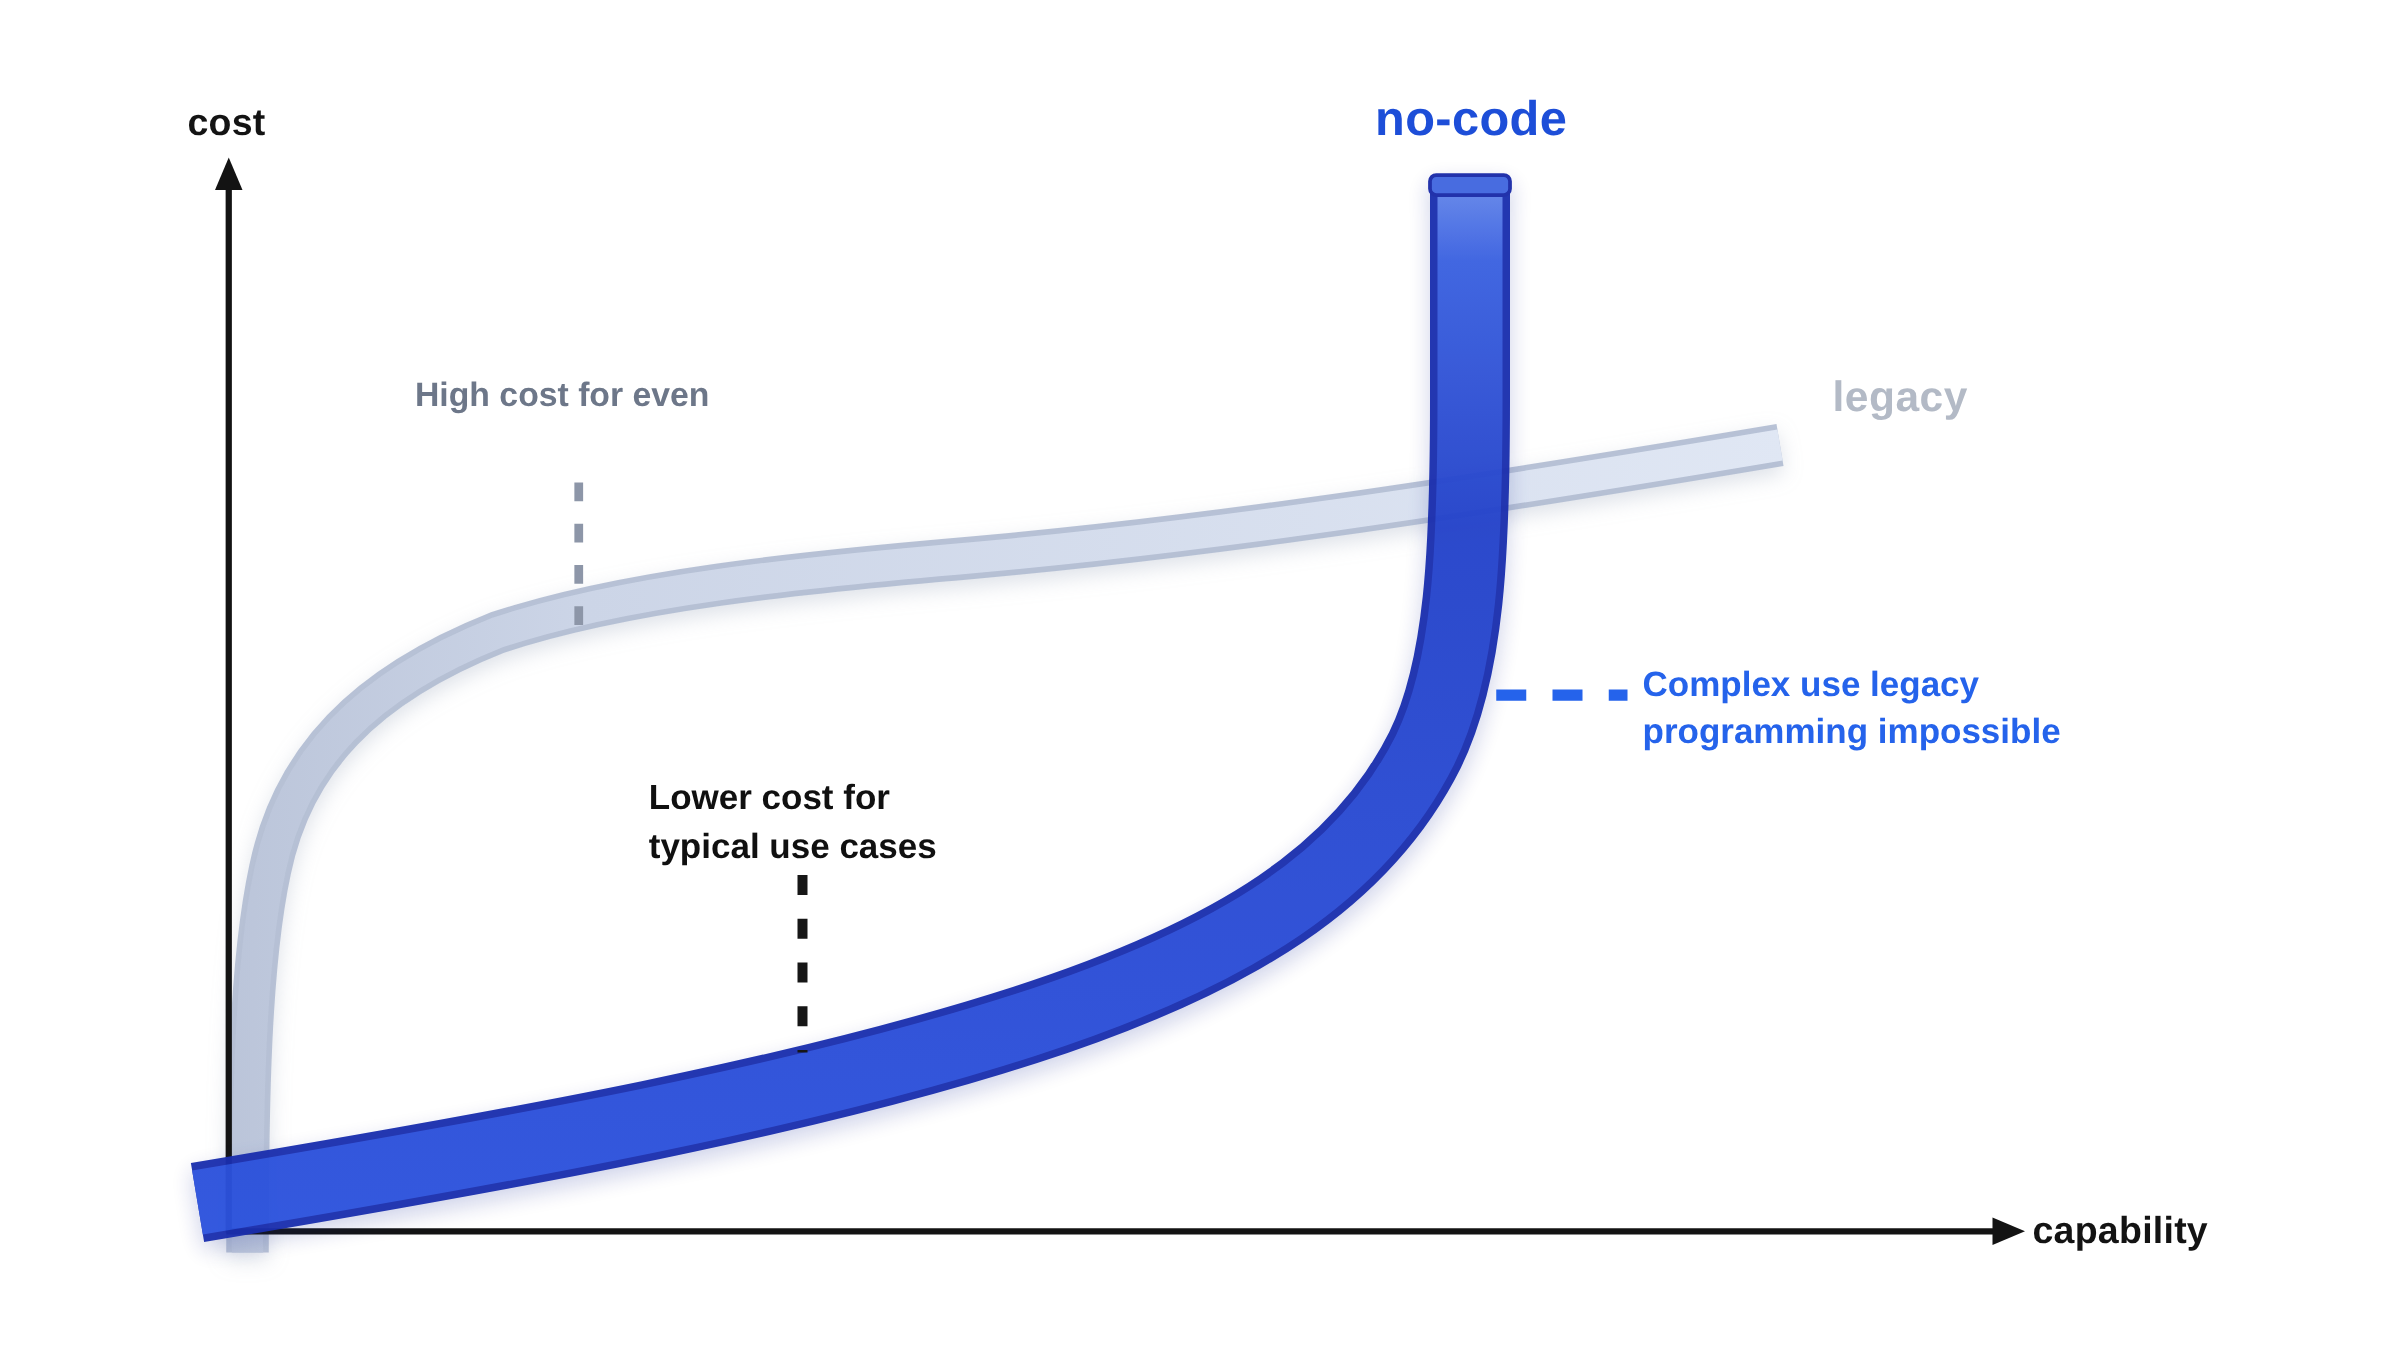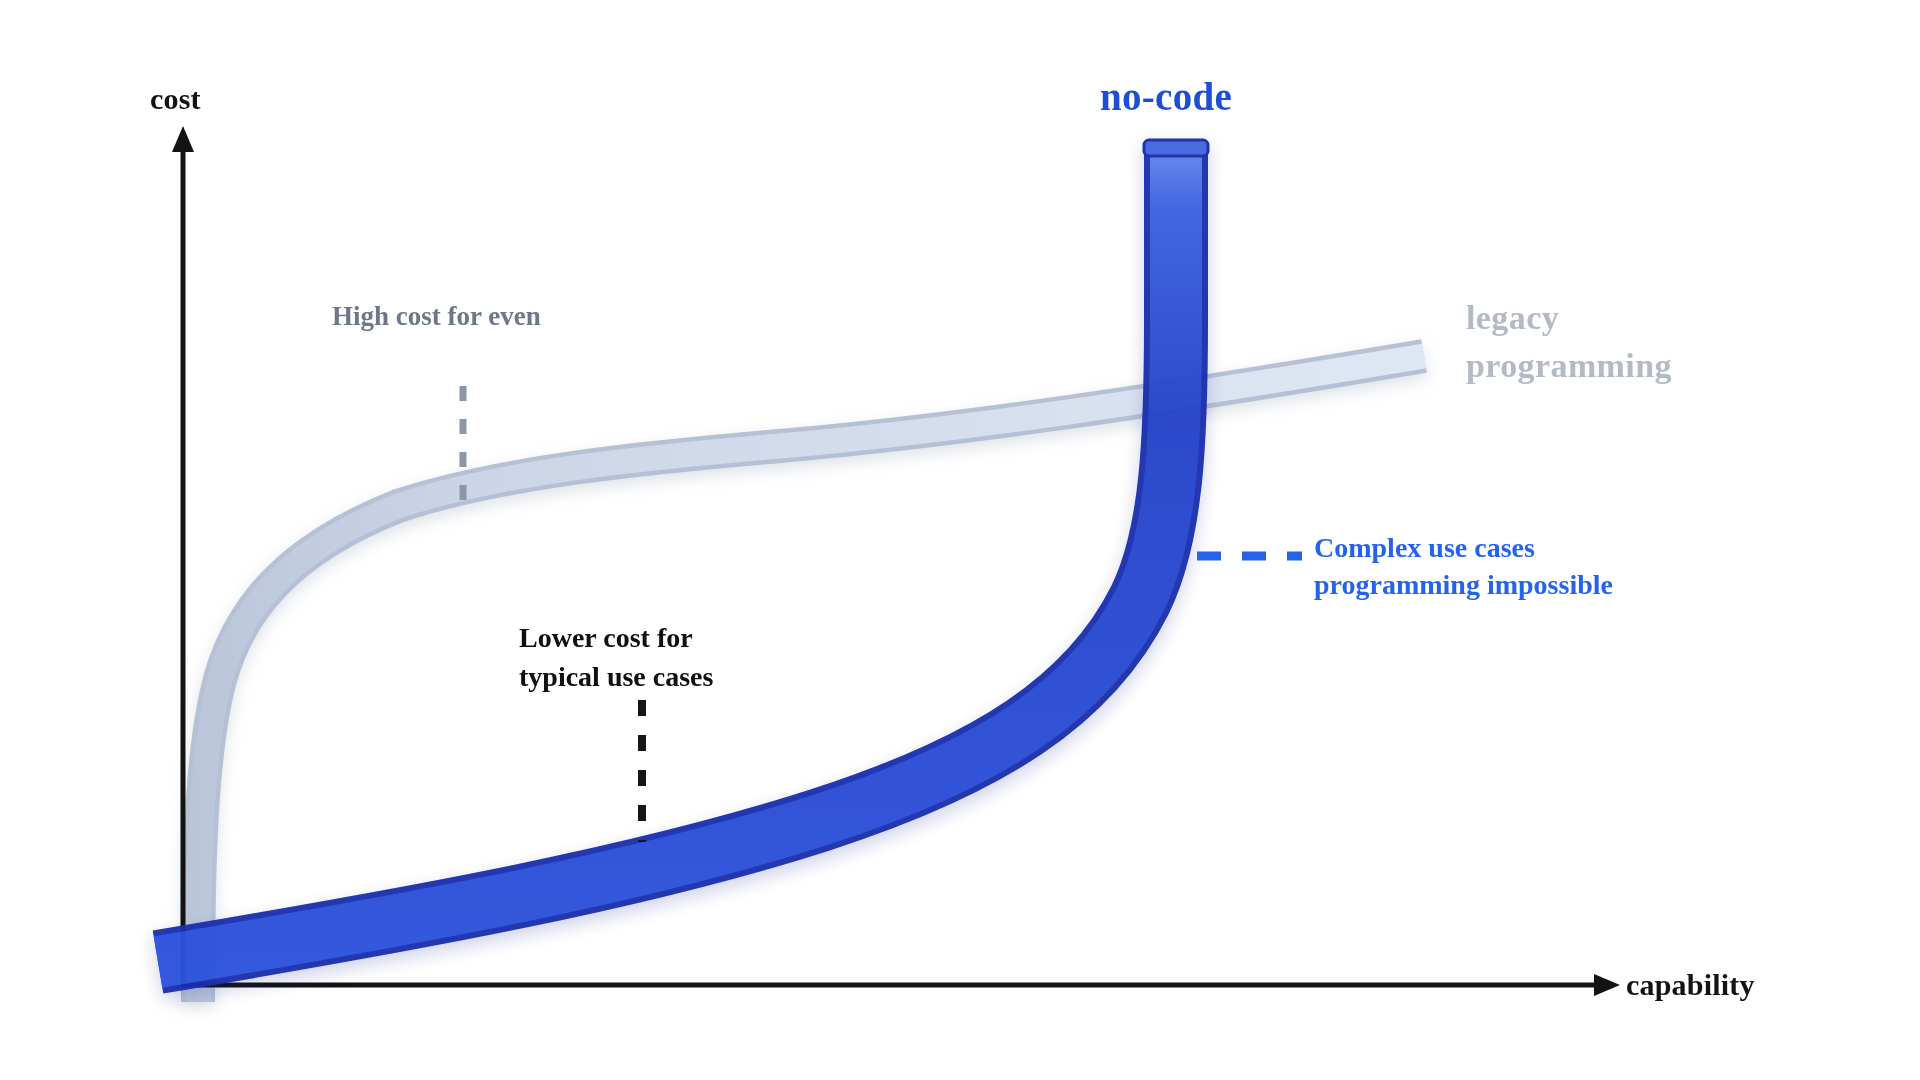--- a/index.html
+++ b/index.html
@@ -7,21 +7,20 @@
     padding: 0;
     background: #ffffff;
     font-family: "Liberation Sans", sans-serif;
   }
   #stage {
     position: relative;
     width: 1920px;
     height: 1080px;
     background: #ffffff;
     overflow: hidden;
-    font-family: Liberation Serif, serif;
   }
   #diagram-svg {
     position: absolute;
     left: 0;
     top: 0;
   }
   .lbl {
     position: absolute;
     font-weight: 700;
     white-space: nowrap;
@@ -123,30 +122,29 @@
   </svg>
 
   <div class="lbl axis-label" id="cost-label">cost</div>
 
   <div class="lbl axis-label" id="capability-label">capability</div>
 
   <div class="lbl" id="nocode-label">no-code</div>
 
   <div class="lbl" id="legacy-label">
     <span>legacy</span>
-    <span>programming</span>
   </div>
 
   <div class="lbl" id="high-cost-annotation">
     <span>High cost for even</span>
   </div>
 
   <div class="lbl" id="lower-cost-annotation">
     <span>Lower cost for</span>
     <span>typical use cases</span>
   </div>
 
   <div class="lbl" id="complex-annotation">
-    <span>Complex use cases</span>
+    <span>Complex use legacy</span>
     <span>programming impossible</span>
   </div>
 
 </div>
 
 </body></html>

